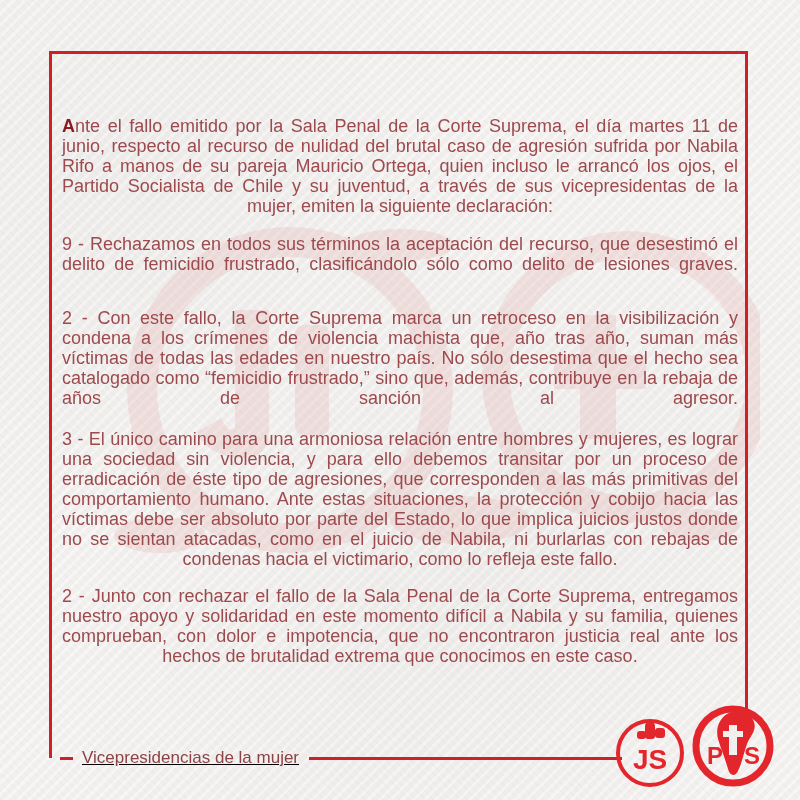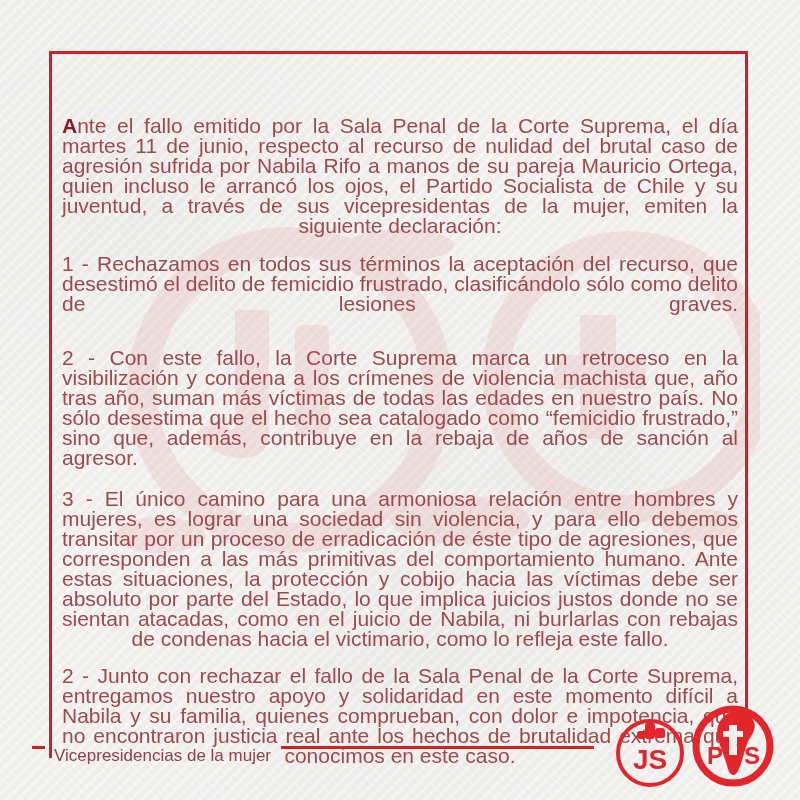--- a/index.html
+++ b/index.html
@@ -71,47 +71,48 @@
     background: #ce2027;
   }
 
   
   .content {
     position: absolute;
     left: 62px;
     top: 116px;
     width: 676px;
     color: #9d4a4e;
-    font-size: 21px;
+    font-size: 18px;
     line-height: 20px;
   }
   .content p {
     margin: 0;
     text-align: justify;
   }
   .center-last { text-align-last: center; }
   .justify-last { text-align-last: justify; }
   .intro-p  { margin-bottom: 18px !important; }
   .point-1  { margin-bottom: 34px !important; }
   .point-2  { margin-bottom: 21px !important; }
   .point-3  { margin-bottom: 17px !important; }
   .lead-letter {
     font-weight: bold;
     color: #8c1b20;
   }
 
   
   .bottom-strip {
     position: absolute;
-    left: 32px;
+    left: 60px;
     top: 746px;
     width: 562px;
     height: 24px;
     display: flex;
-    align-items: flex-start;
+    align-items: center;
+    text-decoration: underline;
   }
   .foot-seg {
     width: 13px;
     height: 3px;
     background: #ce2027;
   }
   .signature {
     white-space: nowrap;
     padding: 0 10px 0 9px;
     font-size: 17px;
@@ -163,21 +164,21 @@
 
 <div class="top-border-row">
   <div class="tline"></div>
   <div class="tline"></div>
 </div>
 <div class="border-left"></div>
 <div class="border-right"></div>
 
 <div class="content">
   <p class="intro-p center-last"><span class="lead-letter">A</span><span>nte el fallo emitido por la Sala Penal de la Corte Suprema, el día martes 11 de junio, respecto al recurso de nulidad del brutal caso de agresión sufrida por Nabila Rifo a manos de su pareja Mauricio Ortega, quien incluso le arrancó los ojos, el Partido Socialista de Chile y su juventud, a través de sus vicepresidentas de la mujer, emiten la siguiente declaración:</span></p>
-  <p class="point-1 justify-last">1 - Rechazamos en todos sus términos la aceptación del recurso, que desestimó el delito de femicidio frustrado, clasificándolo sólo como delito de lesiones graves.</p>
+  <p class="point-1 justify-last">9 - Rechazamos en todos sus términos la aceptación del recurso, que desestimó el delito de femicidio frustrado, clasificándolo sólo como delito de lesiones graves.</p>
   <p class="point-2 justify-last">2 - Con este fallo, la Corte Suprema marca un retroceso en la visibilización y condena a los crímenes de violencia machista que, año tras año, suman más víctimas de todas las edades en nuestro país. No sólo desestima que el hecho sea catalogado como “femicidio frustrado,” sino que, además, contribuye en la rebaja de años de sanción al agresor.</p>
   <p class="point-3 center-last">3 - El único camino para una armoniosa relación entre hombres y mujeres, es lograr una sociedad sin violencia, y para ello debemos transitar por un proceso de erradicación de éste tipo de agresiones, que corresponden a las más primitivas del comportamiento humano. Ante estas situaciones, la protección y cobijo hacia las víctimas debe ser absoluto por parte del Estado, lo que implica juicios justos donde no se sientan atacadas, como en el juicio de Nabila, ni burlarlas con rebajas de condenas hacia el victimario, como lo refleja este fallo.</p>
   <p class="center-last">2 - Junto con rechazar el fallo de la Sala Penal de la Corte Suprema, entregamos nuestro apoyo y solidaridad en este momento difícil a Nabila y su familia, quienes comprueban, con dolor e impotencia, que no encontraron justicia real ante los hechos de brutalidad extrema que conocimos en este caso.</p>
 </div>
 
 <div class="bottom-strip">
   <div class="foot-seg"></div>
   <div class="signature">Vicepresidencias de la mujer</div>
   <div class="bline"></div>
 </div>

